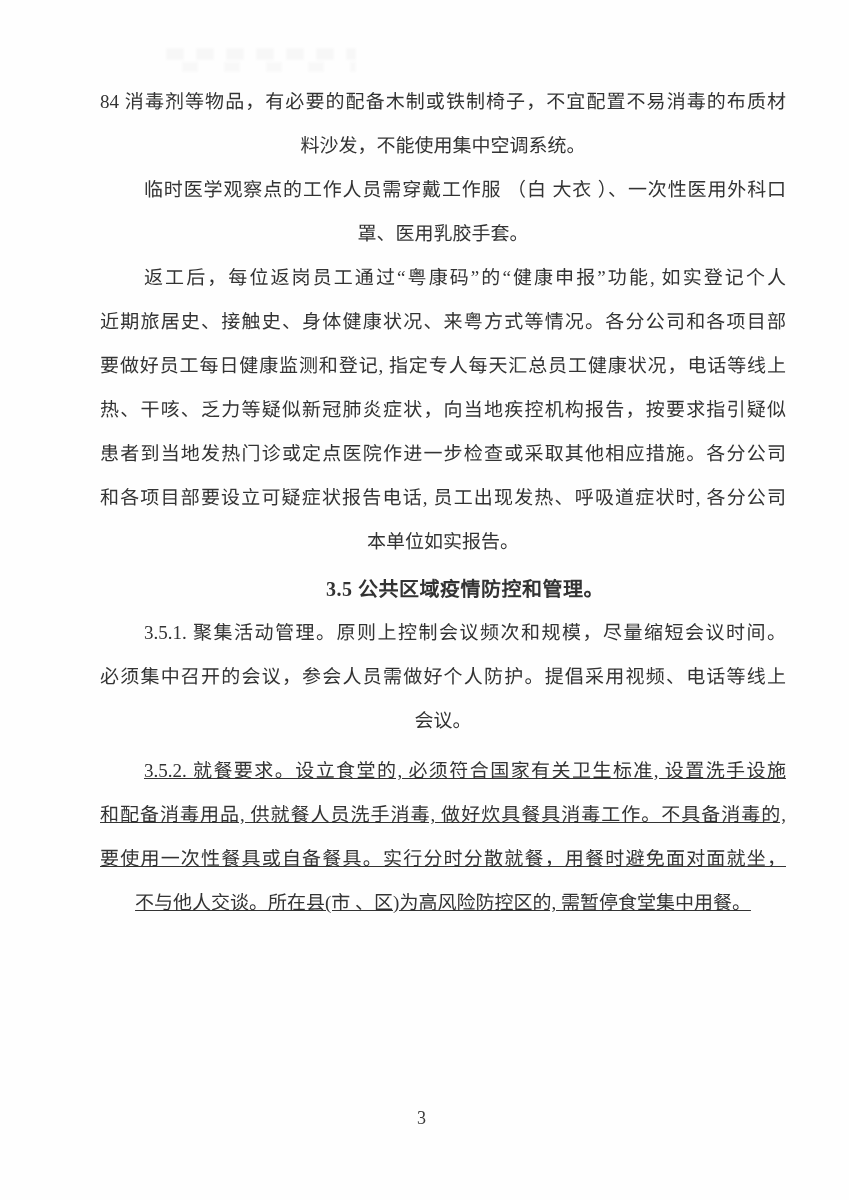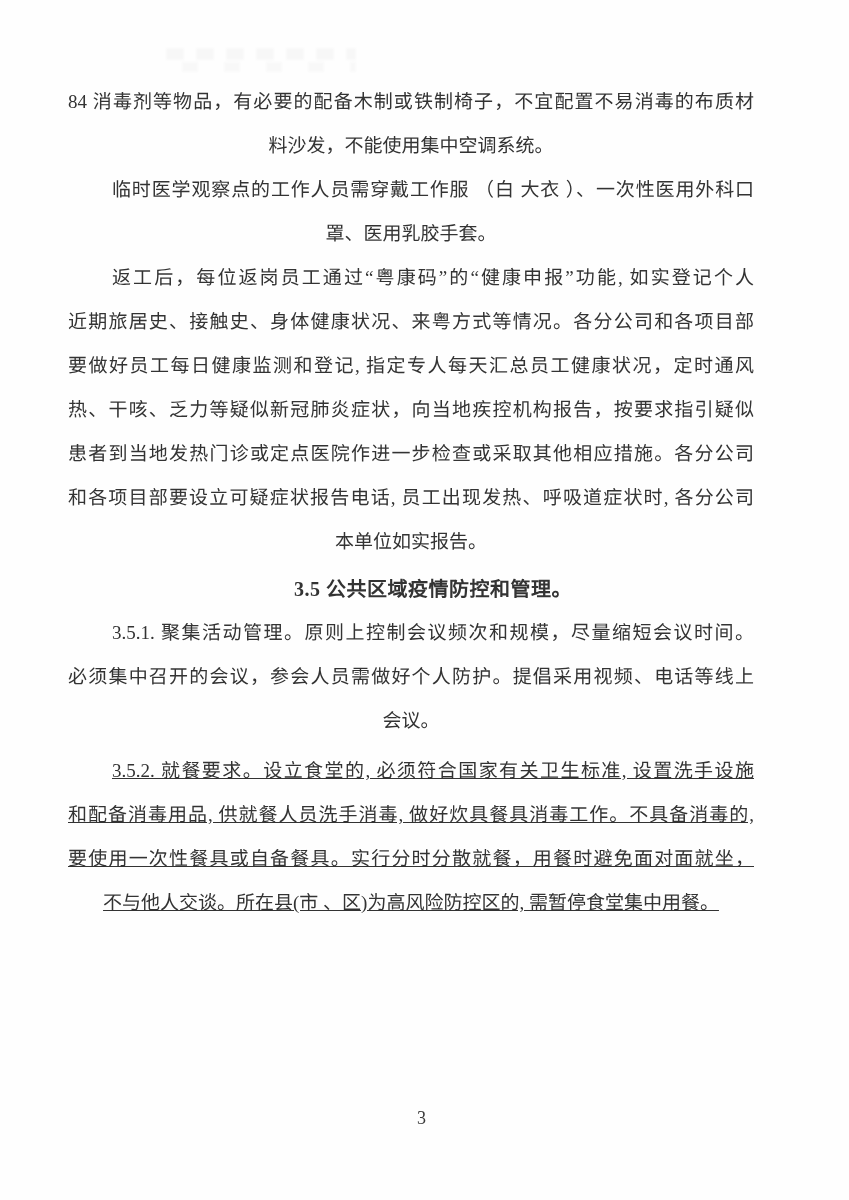--- a/index.html
+++ b/index.html
@@ -27,21 +27,21 @@
     background:
       repeating-linear-gradient(90deg, rgba(60,60,60,0.06) 0 18px, rgba(0,0,0,0) 18px 30px),
       repeating-linear-gradient(90deg, rgba(0,0,0,0) 0 10px, rgba(60,60,60,0.05) 10px 26px, rgba(0,0,0,0) 26px 42px);
     background-size: 100% 12px, 100% 10px;
     background-position: 0 2px, 6px 16px;
     background-repeat: no-repeat;
     filter: blur(1px);
   }
   .content {
     position: absolute;
-    left: 68px;
+    left: 100px;
     top: 80px;
     width: 686px;
   }
   .block { margin: 0; }
   .block.heading-block { margin-top: 3px; }
   .block.extra-space { margin-top: 6px; text-decoration: underline; }
   .line {
     font-size: 19px;
     line-height: 44px;
     height: 44px;
@@ -81,21 +81,21 @@
         <div class="line justify">84 消毒剂等物品，有必要的配备木制或铁制椅子，不宜配置不易消毒的布质材</div>
         <div class="line">料沙发，不能使用集中空调系统。</div>
       </div>
       <div class="block">
         <div class="line indent justify">临时医学观察点的工作人员需穿戴工作服 （白 大衣 ）、一次性医用外科口</div>
         <div class="line">罩、医用乳胶手套。</div>
       </div>
       <div class="block">
         <div class="line indent justify">返工后，每位返岗员工通过“粤康码”的“健康申报”功能, 如实登记个人</div>
         <div class="line justify">近期旅居史、接触史、身体健康状况、来粤方式等情况。各分公司和各项目部</div>
-        <div class="line justify">要做好员工每日健康监测和登记, 指定专人每天汇总员工健康状况，定时通风</div>
+        <div class="line justify">要做好员工每日健康监测和登记, 指定专人每天汇总员工健康状况，电话等线上</div>
         <div class="line justify">热、干咳、乏力等疑似新冠肺炎症状，向当地疾控机构报告，按要求指引疑似</div>
         <div class="line justify">患者到当地发热门诊或定点医院作进一步检查或采取其他相应措施。各分公司</div>
         <div class="line justify">和各项目部要设立可疑症状报告电话, 员工出现发热、呼吸道症状时, 各分公司</div>
         <div class="line">本单位如实报告。</div>
       </div>
       <div class="block heading-block">
         <div class="line indent">3.5 公共区域疫情防控和管理。</div>
       </div>
       <div class="block">
         <div class="line indent justify">3.5.1. 聚集活动管理。原则上控制会议频次和规模，尽量缩短会议时间。</div>

